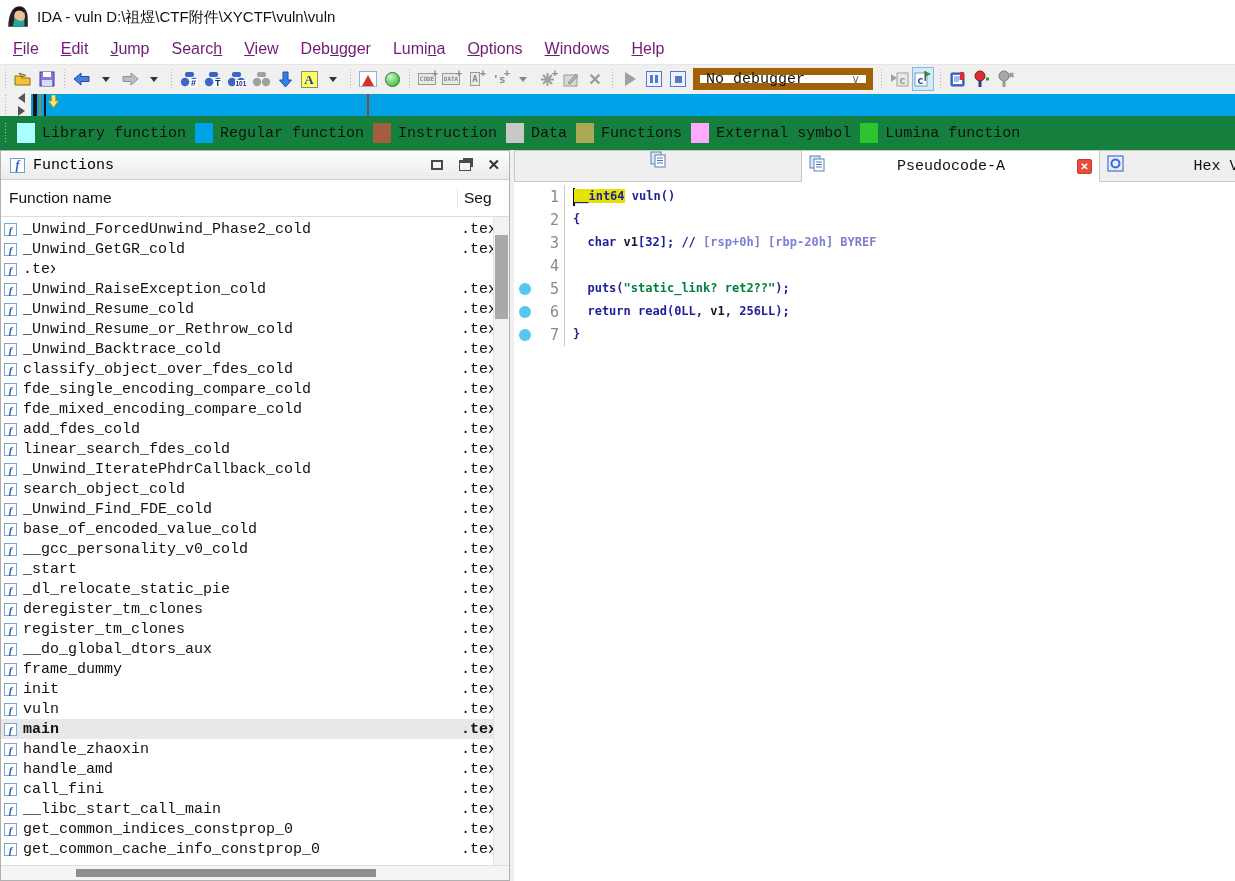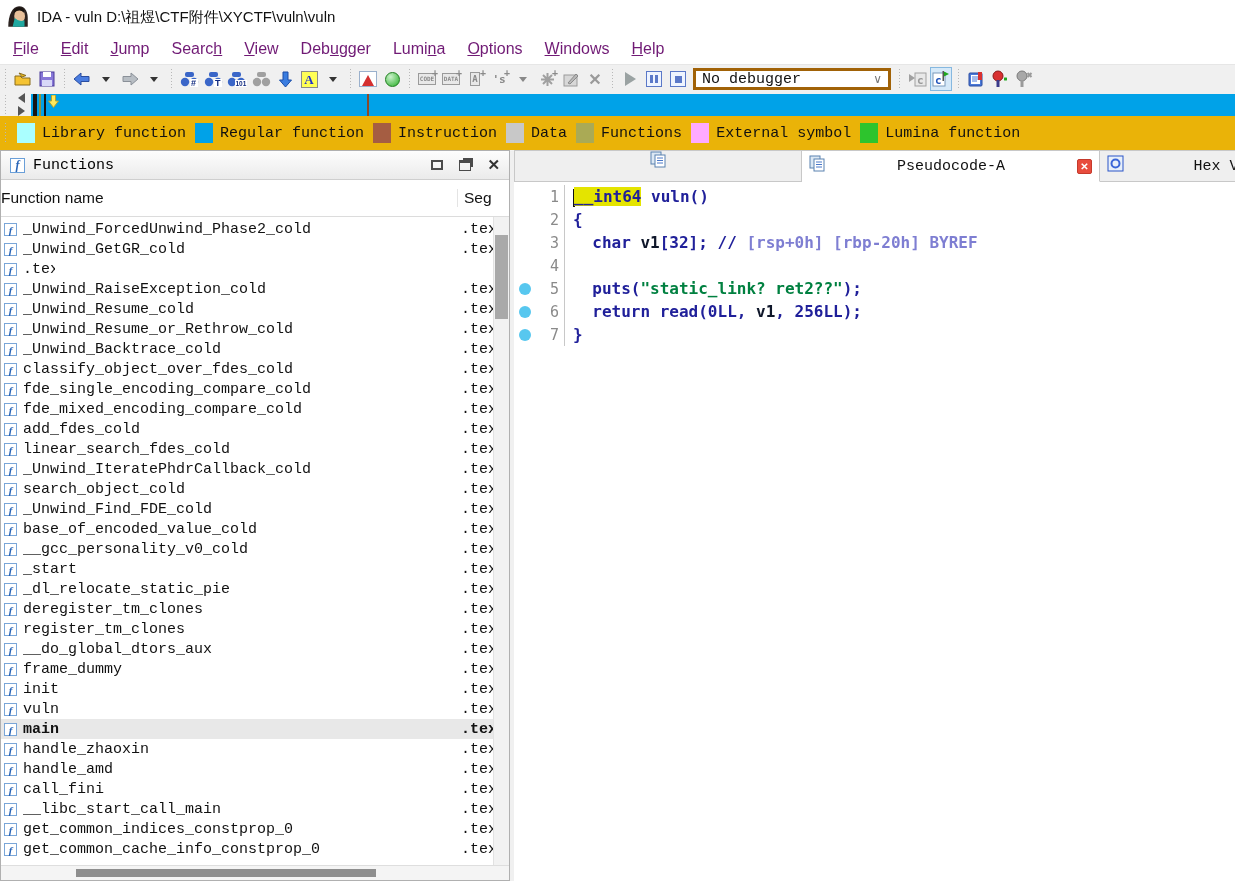--- a/index.html
+++ b/index.html
@@ -20,21 +20,21 @@
   .toolbar { height:29px; background:#f0f0f0; display:flex; align-items:center; border-top:1px solid #e6e6e6; }
   .grip { width:7px; height:20px; margin:0 2px;
     background-image:repeating-linear-gradient(to bottom,#b8b8b8 0 1px, transparent 1px 3px);
     background-size:1px 100%; background-repeat:no-repeat; background-position:3px 0; flex:none;}
   .tbtn { height:24px; min-width:22px; display:flex; align-items:center; justify-content:center; margin:0 1px; position:relative; flex:none; }
   .chev { width:0; height:0; border:4px solid transparent; border-top:5px solid #333; margin-top:5px; }
   .chev.gray { border-top-color:#888; }
   .mini-box { border:1px solid #9a9a9a; color:#8a8a8a; font:bold 6px/8px "DejaVu Sans Mono",monospace; padding:1px; background:#e8e8e8;}
   .plus { position:absolute; top:0; right:0; font:bold 10px "DejaVu Sans Mono",monospace; color:#8a8a8a; }
   .gray-x { font:bold 16px "Liberation Sans",sans-serif; color:#9a9a9a; }
-  .combo { width:198px; height:22px; background:#fff; border:3px solid #a16207; display:flex; align-items:center; margin:0 3px; }
+  .combo { width:180px; height:22px; background:#fff; border:7px solid #a16207; display:flex; align-items:center; margin:0 3px; }
   .combo-label { flex:1; font:15px "Liberation Mono",monospace; color:#111; padding-left:6px; white-space:nowrap; }
   .combo-chev { color:#777; font-size:12px; padding-right:6px; }
   .hl-btn { background:#d6e9f8; border:1px solid #86b8e0; }
   .aletter { width:17px; height:17px; background:#ffff55; border:1px solid #8a8a8a; color:#2233cc;
     font:bold 13px/15px "Liberation Serif",serif; text-align:center; }
   .greenball { width:15px; height:15px; border-radius:50%; border:1px solid #1e7e1e;
     background:radial-gradient(circle at 35% 30%, #ccf2cc, #27ae27); }
   .redtri-box { width:18px; height:16px; background:#fff; border:1px solid #9ab0cc; display:flex; align-items:flex-end; justify-content:center; }
   .redtri { width:0; height:0; border-left:6px solid transparent; border-right:6px solid transparent; border-bottom:11px solid #d43030; }
   .pausesq, .stopsq { width:16px; height:16px; border:1px solid #5a78c8; background:#eef4ff; display:flex; align-items:center; justify-content:center; gap:2px; }
@@ -49,40 +49,40 @@
   .tri-right { width:0; height:0; border-top:5px solid transparent; border-bottom:5px solid transparent; border-left:7px solid #555; }
   .navband { flex:1; height:22px; background:#00a2e8; position:relative; }
   .bm { position:absolute; top:0; bottom:0; }
   .bm-black1 { left:2px; width:4px; background:#151515; }
   .bm-olive { left:8px; width:2px; background:#8f8f3e; }
   .bm-black2 { left:13px; width:2px; background:#151515; }
   .bm-brown { left:336px; width:2px; background:#8a4a2a; }
   .bm-arrow { position:absolute; left:17px; top:1px; }
 
   
-  .legendrow { height:34px; background:#eab308; display:flex; align-items:center; font:15px "Liberation Mono",monospace; color:#111; }
+  .legendrow { height:34px; background:#15803d; display:flex; align-items:center; font:15px "Liberation Mono",monospace; color:#111; }
   .legend-item { display:flex; align-items:center; margin-right:9px; }
   .swatch { width:18px; height:20px; margin-right:7px; flex:none; }
 
   
   .main { position:absolute; top:150px; left:0; width:1235px; height:731px; display:flex; background:#f0f0f0; }
 
   
   .fpanel { width:510px; flex:none; background:#fff; border:1px solid #b0b0b0; display:flex; flex-direction:column; }
   .fpanel-titlebar { height:29px; background:linear-gradient(#fdfdfd,#ebebeb); border-bottom:1px solid #cfcfcf;
     display:flex; align-items:center; padding:0 9px; font:15px "Liberation Mono",monospace; }
   .fpanel-ticon { width:15px; height:15px; border:1px solid #6a9fd8; background:#fff; color:#2a66b8;
     font:italic bold 12px/13px "Liberation Serif",serif; text-align:center; margin-right:8px; flex:none; }
   .fpanel-title { flex:1; }
   .winbtn { margin-left:16px; display:flex; align-items:center; }
   .sq-max { width:12px; height:10px; border:2px solid #4a4a4a; }
   .sq-float { width:12px; height:11px; border:1px solid #4a4a4a; border-top:3px solid #4a4a4a; box-shadow:3px -3px 0 -1px #4a4a4a; }
   .x-close { font:bold 15px "Liberation Sans",sans-serif; color:#333; }
   .fcols { height:37px; background:#fff; border-bottom:1px solid #dcdcdc; display:flex; align-items:center; font-size:15.5px; color:#111; }
-  .col-name { flex:1; }
+  .col-name { flex:1; padding-left:8px; }
   .col-seg { width:52px; flex:none; border-left:1px solid #e4e4e4; padding-left:6px; overflow:hidden; white-space:nowrap; }
   .fbody { flex:1; display:flex; overflow:hidden; }
   .frows { flex:1; overflow:hidden; font:15px "Liberation Mono",monospace; color:#111; padding-top:2px; }
   .frow { height:20px; display:flex; align-items:center; padding-left:3px; }
   .frow.sel { background:#e8e8e8; font-weight:bold; }
   .ficon { width:13px; height:13px; border:1px solid #7aa6d8; color:#2a66b8; background:#fff;
     font:italic bold 11px/12px "Liberation Serif",serif; text-align:center; margin-right:6px; flex:none; }
   .fname { flex:1; white-space:nowrap; overflow:hidden; }
   .fseg { width:32px; flex:none; white-space:nowrap; overflow:hidden; }
   .vscroll { width:16px; flex:none; background:#f2f2f2; border-left:1px solid #e2e2e2; position:relative; }
@@ -102,21 +102,21 @@
   .closebox { width:15px; height:15px; display:flex; align-items:center; justify-content:center;
     font:bold 10px "Liberation Sans",sans-serif; color:#fff; border-radius:2px; }
   .closebox.gray { background:#d2d2d2; border:1px solid #b8b8b8; }
   .closebox.red { background:#e84c3d; border:1px solid #c53a2c; }
 
   .codearea { flex:1; background:#fff; padding-top:3px; font-family:"DejaVu Sans Mono",monospace; }
   .cline { height:23px; display:flex; align-items:center; }
   .cdot { width:22px; flex:none; display:flex; justify-content:center; }
   .dot { width:12px; height:12px; border-radius:50%; background:#57c7ef; }
   .cnum { width:28px; flex:none; text-align:right; padding-right:5px; font-size:15px; color:#8a8a8a; }
-  .ctext { border-left:1px solid #c8c8c8; padding-left:8px; white-space:pre; font-size:16px; font-weight:600; height:23px; line-height:23px; }
+  .ctext { border-left:1px solid #c8c8c8; padding-left:8px; white-space:pre; font-size:12px; font-weight:600; height:23px; line-height:23px; }
   .tk-code { color:#20209a; }
   .tk-var  { color:#0f172a; }
   .tk-cmt  { color:#7e7ed2; }
   .tk-str  { color:#008040; }
   .tk-hl   { color:#20209a; background:#e4e400; }
   .caret { display:inline-block; width:2px; height:18px; background:#111; vertical-align:middle; margin-right:-1px; }
 </style>
 </head>
 <body>
 

